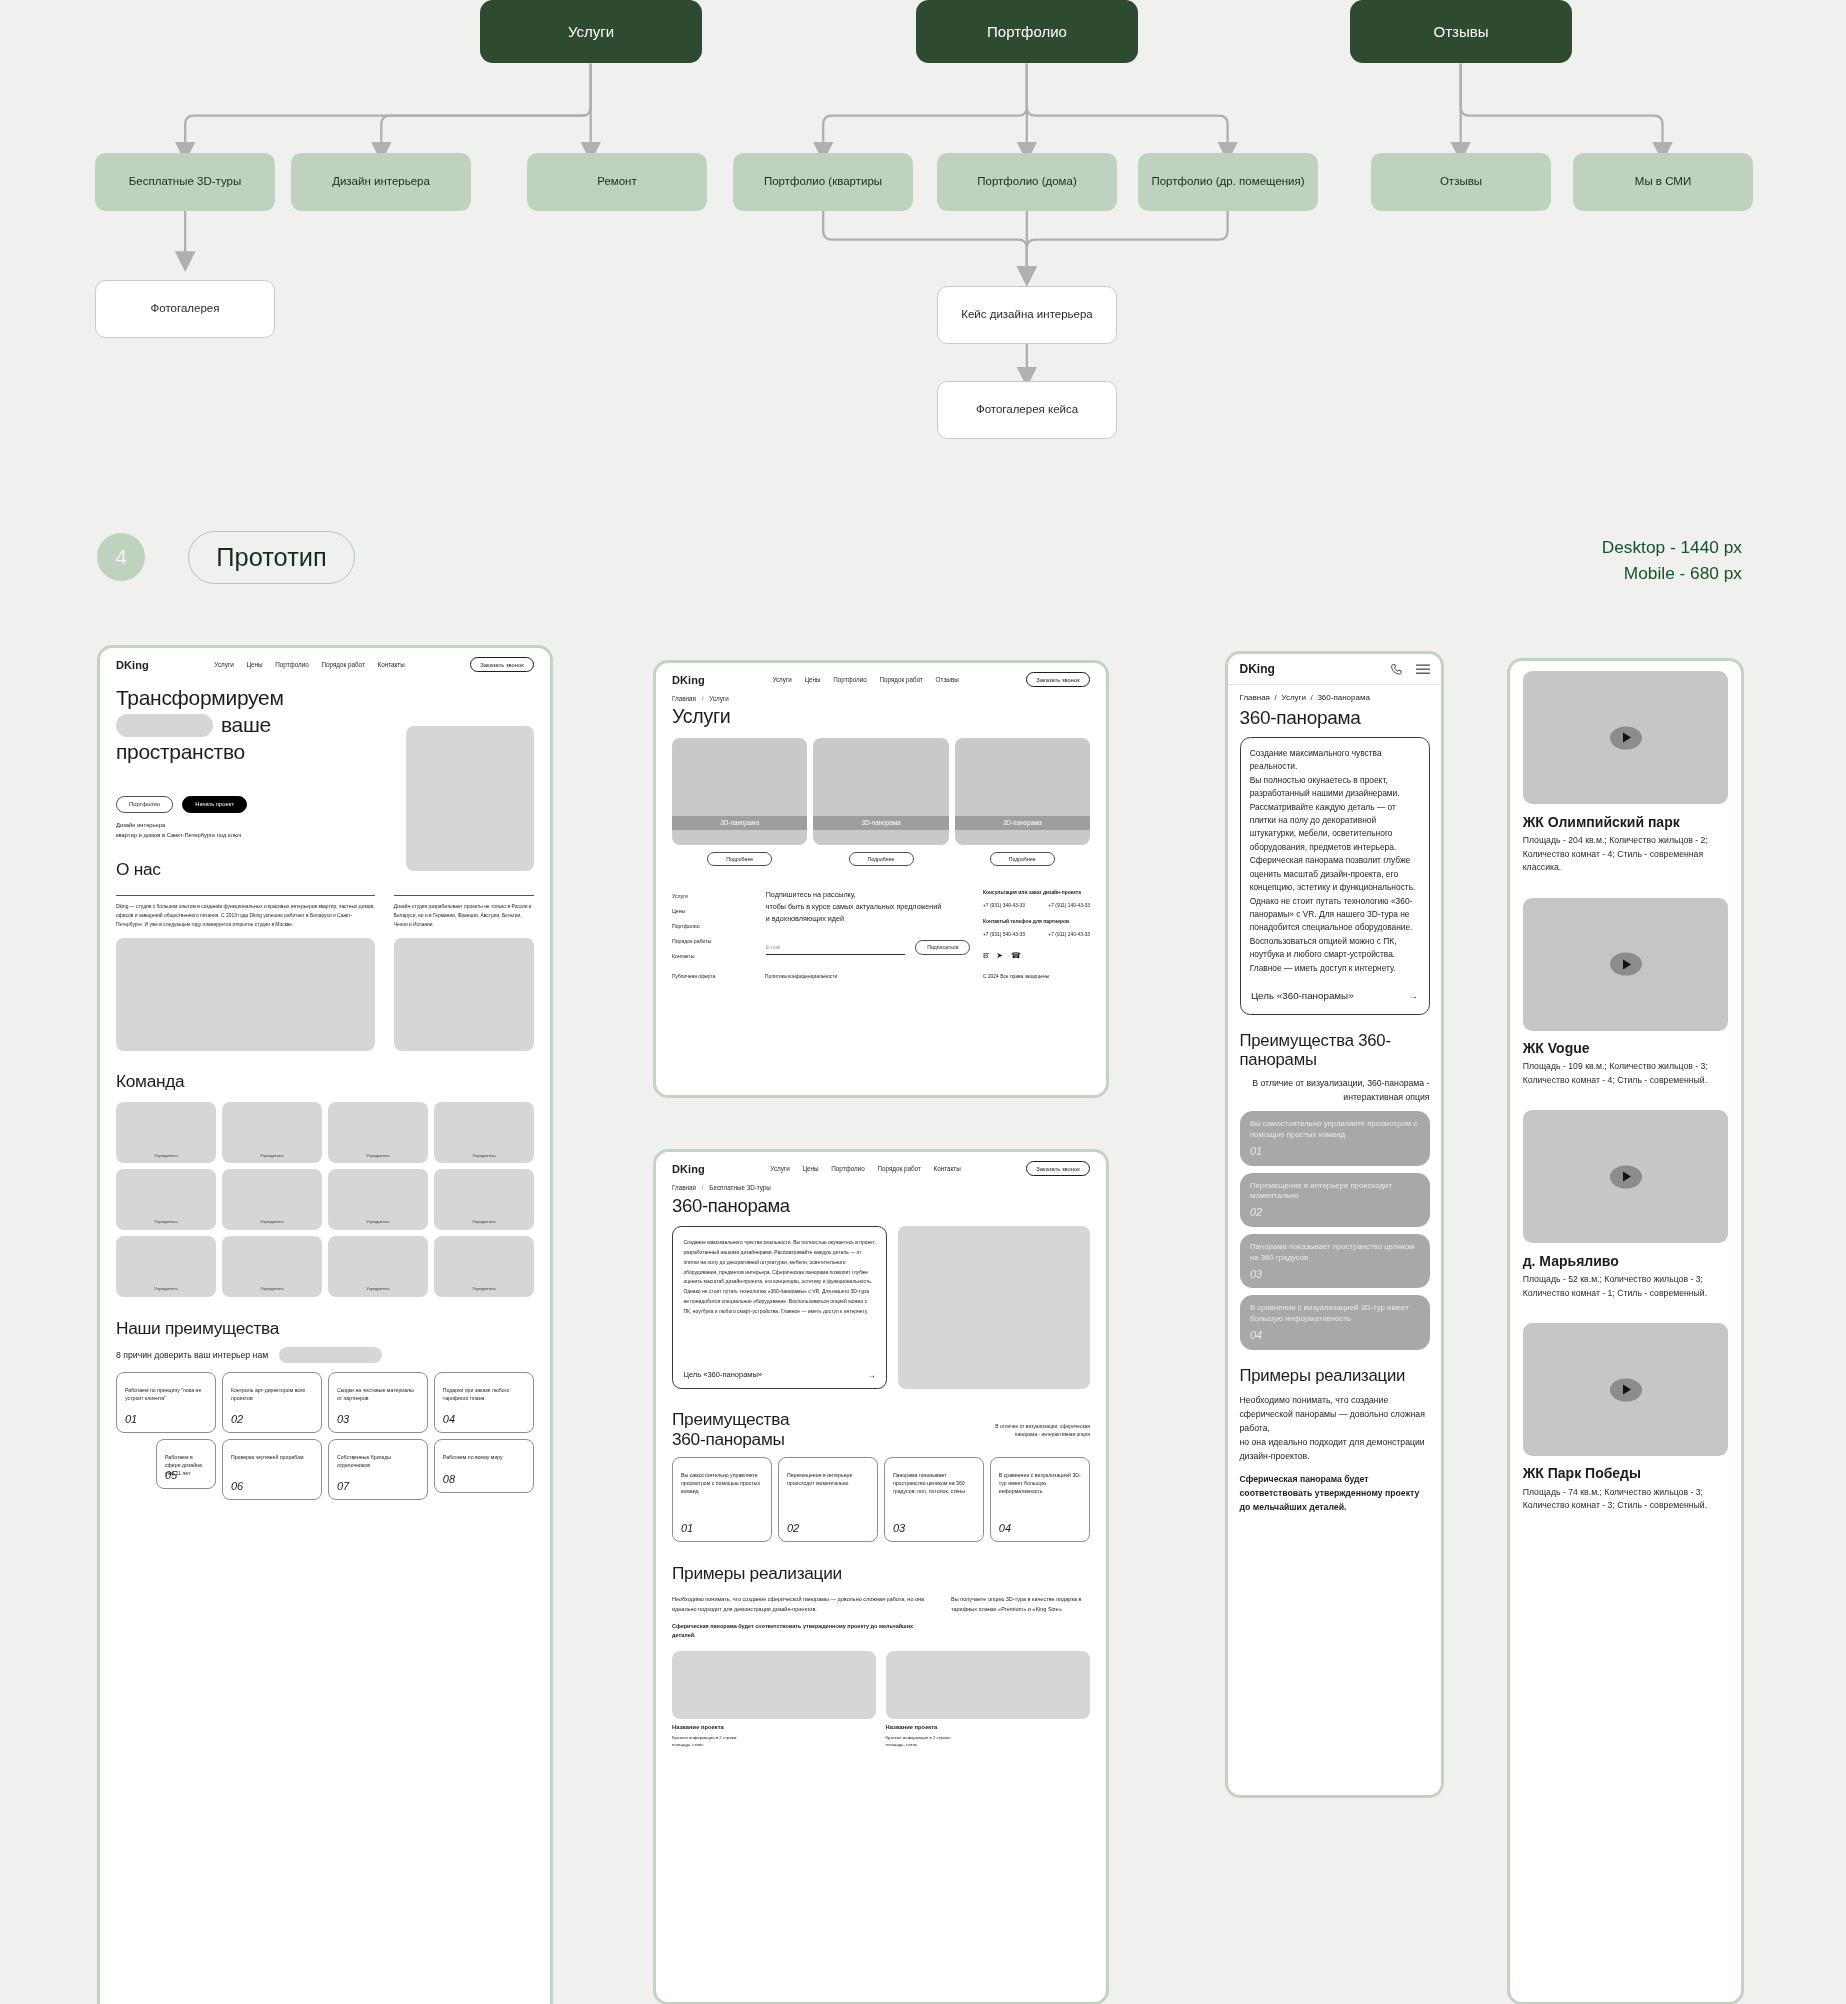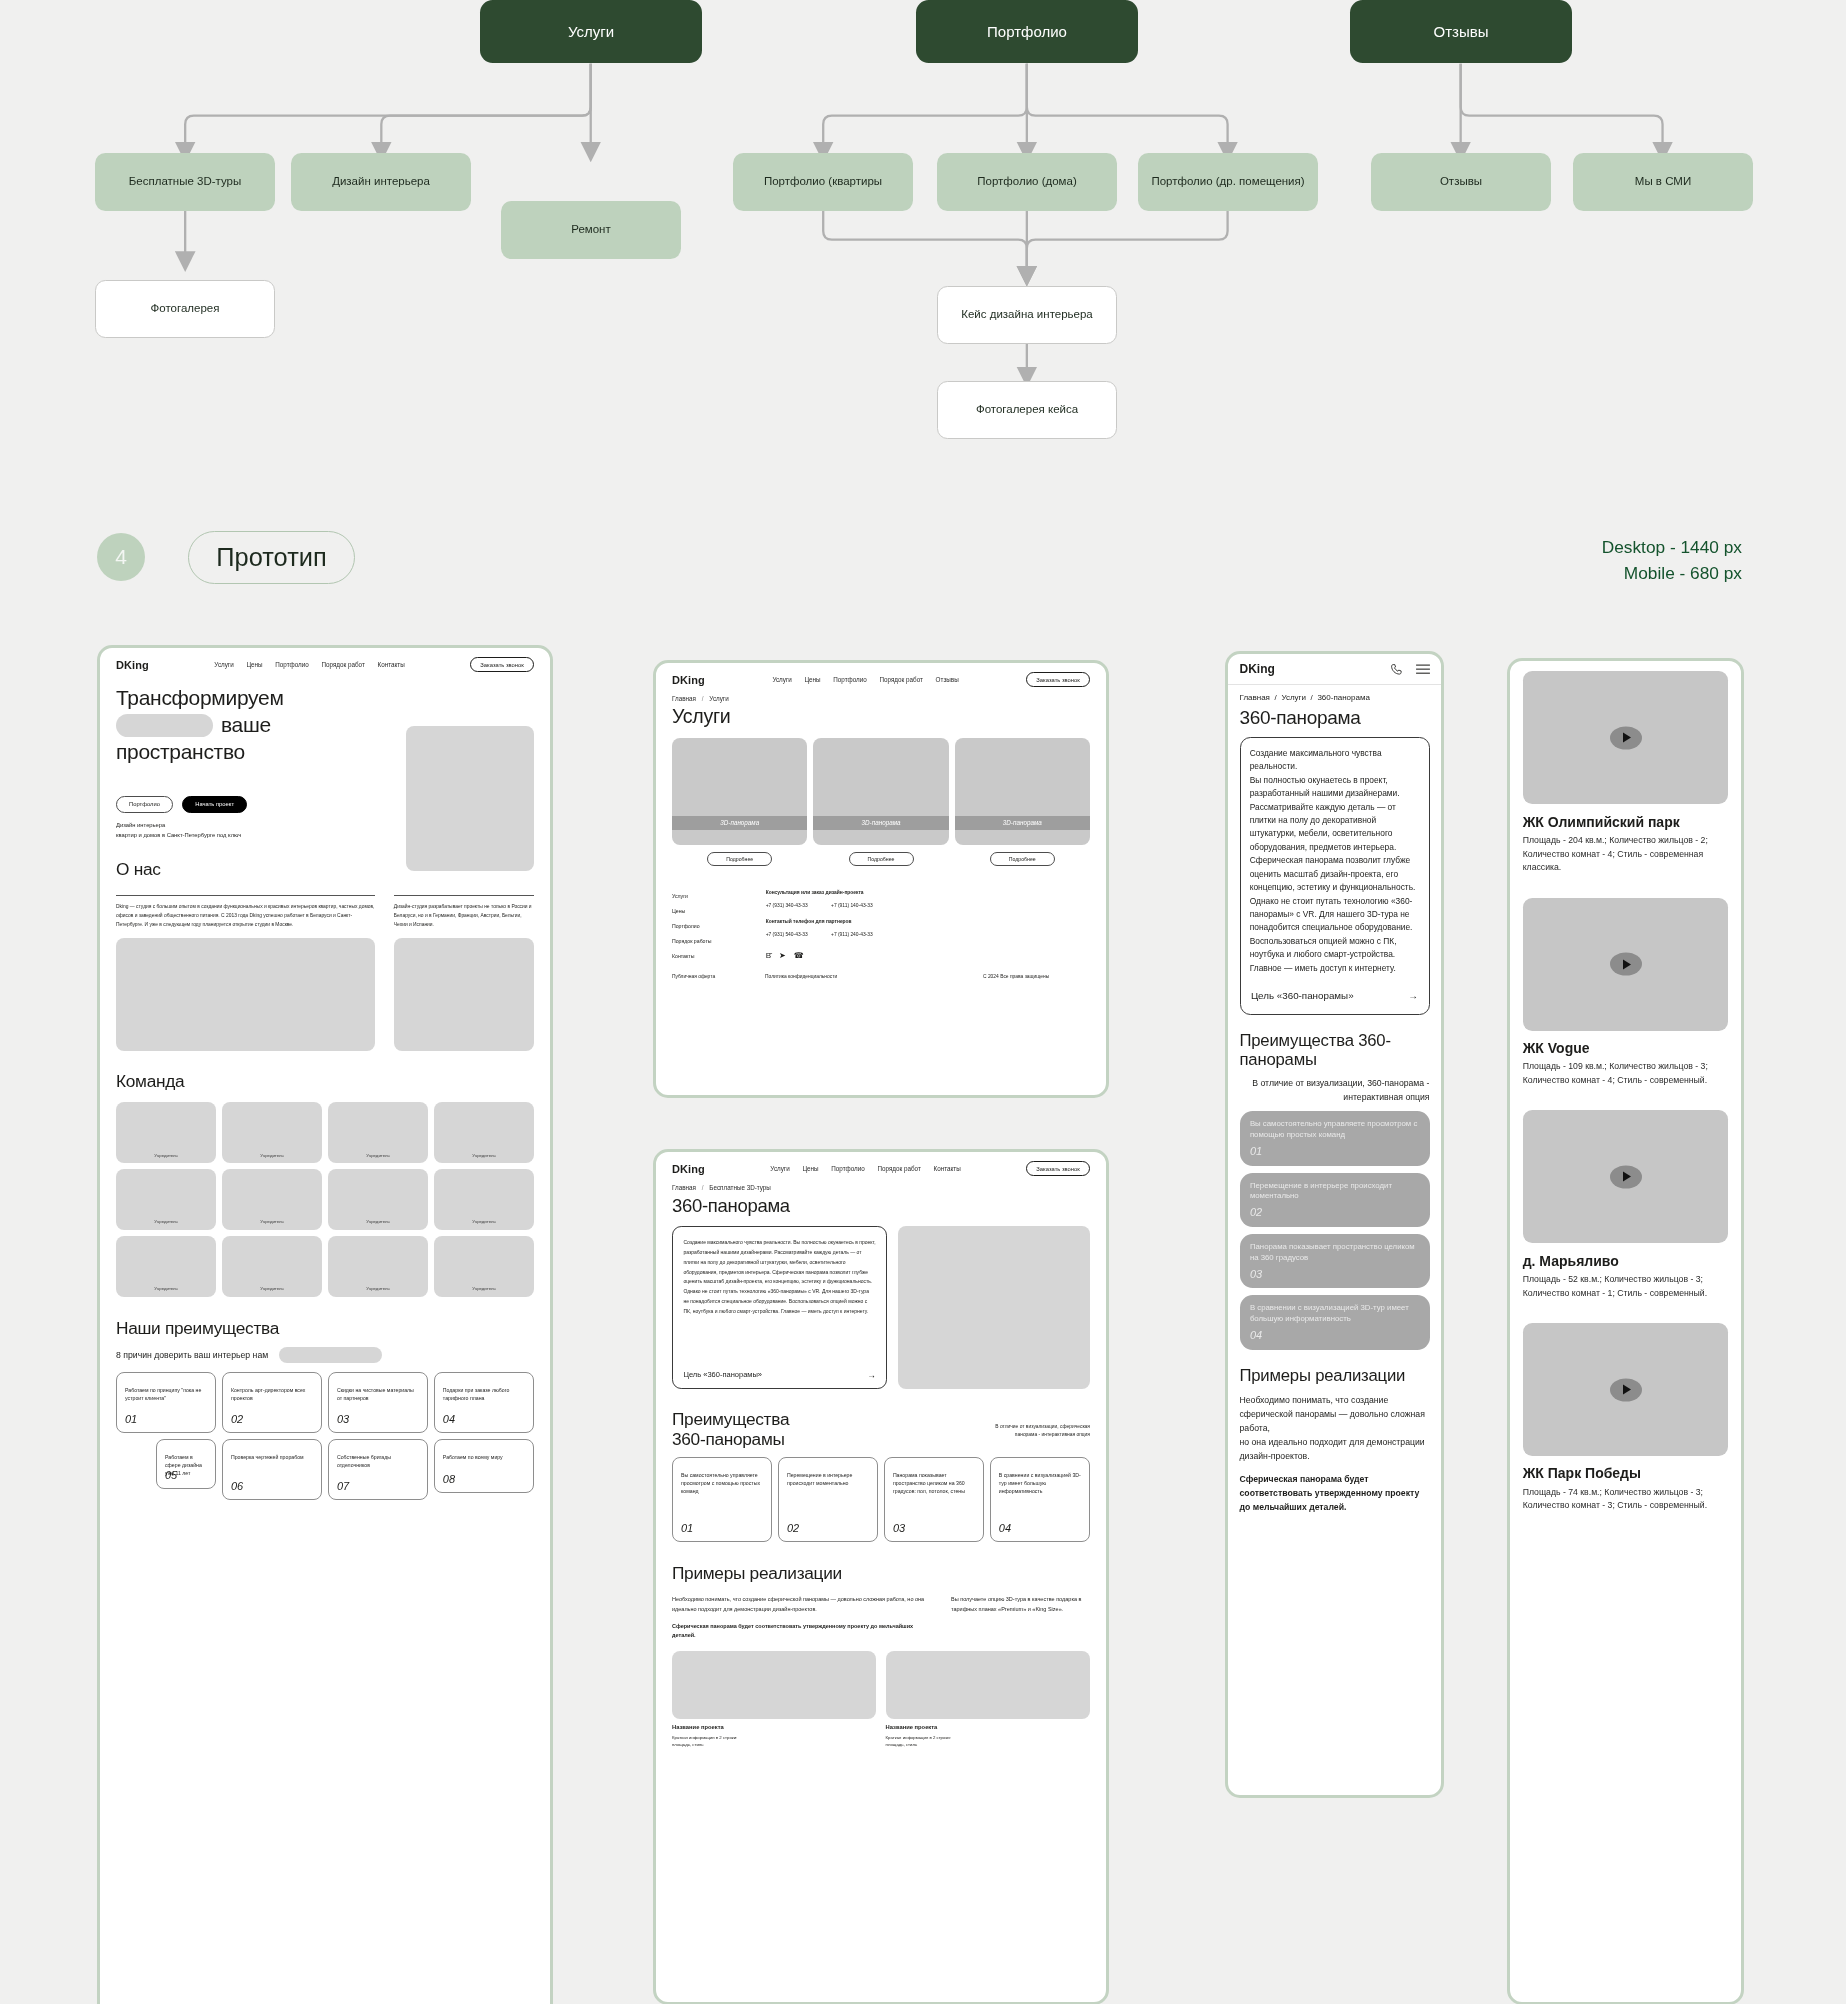--- a/index.html
+++ b/index.html
@@ -172,21 +172,21 @@
   <div class="node node-root" style="left:1350px;top:0px;width:222px;height:63px;">
     <span>Отзывы</span>
   </div>
 
   <div class="node node-l2" style="left:95px;top:153px;width:180px;height:58px;">
     <span>Бесплатные 3D-туры</span>
     </div>
   <div class="node node-l2" style="left:291px;top:153px;width:180px;height:58px;">
     <span>Дизайн интерьера</span>
     </div>
-  <div class="node node-l2" style="left:501px;top:153px;width:180px;height:58px;margin-top:48px;">
+  <div class="node node-l2" style="left:527px;top:153px;width:180px;height:58px;">
     <span>Ремонт</span>
     </div>
   <div class="node node-l2" style="left:733px;top:153px;width:180px;height:58px;">
     <span>Портфолио (квартиры</span>
     </div>
   <div class="node node-l2" style="left:937px;top:153px;width:180px;height:58px;">
     <span>Портфолио (дома)</span>
     </div>
   <div class="node node-l2" style="left:1138px;top:153px;width:180px;height:58px;">
     <span>Портфолио (др. помещения)</span>
@@ -398,20 +398,33 @@
     </div>
 
     <div style="padding:23px 16px 0 16px;display:flex;gap:12.7px;">
       <div style="flex:0 0 81px;">
         <div style="font-size:5.2px;line-height:2.9;">
           <div>Услуги</div>
           <div>Цены</div>
           <div>Портфолио</div>
           <div>Порядок работы</div>
           <div>Контакты</div>
+        </div>
+      </div>
+      <div style="flex:1;">
+        <div style="font-size:7.2px;line-height:1.65;">
+          <div>Подпишитесь на рассылку,</div>
+          <div>чтобы быть в курсе самых актуальных предложений</div>
+          <div>и вдохновляющих идей</div>
+        </div>
+        <div style="display:flex;align-items:flex-end;gap:10.4px;margin-top:15px;">
+          <div style="flex:1;border-bottom:0.8px solid #333;padding-bottom:2.3px;">
+            <span style="font-size:5.2px;color:#9a9a9a;">E-mail</span>
+          </div>
+          <div class="btn-pill" style="width:55px;height:15px;font-size:5.2px;">Подписаться</div>
         </div>
       </div>
       <div style="flex:0 0 107px;font-size:4.9px;line-height:1.7;">
         <div style="font-weight:bold;">Консультация или заказ дизайн-проекта</div>
         <div style="display:flex;justify-content:space-between;margin-top:4.6px;">
           <span>+7 (931) 340-43-33</span>
           <span>+7 (911) 140-43-33</span>
         </div>
         <div style="font-weight:bold;margin-top:8px;">Контактый телефон для партнеров</div>
         <div style="display:flex;justify-content:space-between;margin-top:4.6px;">

